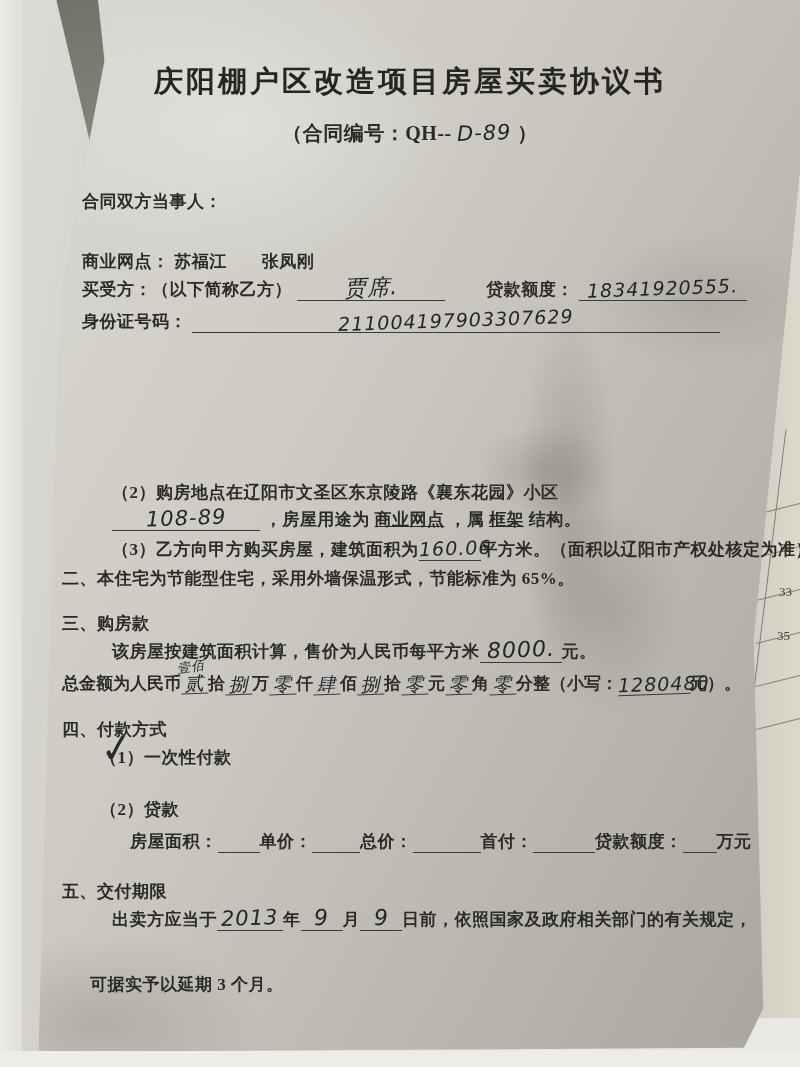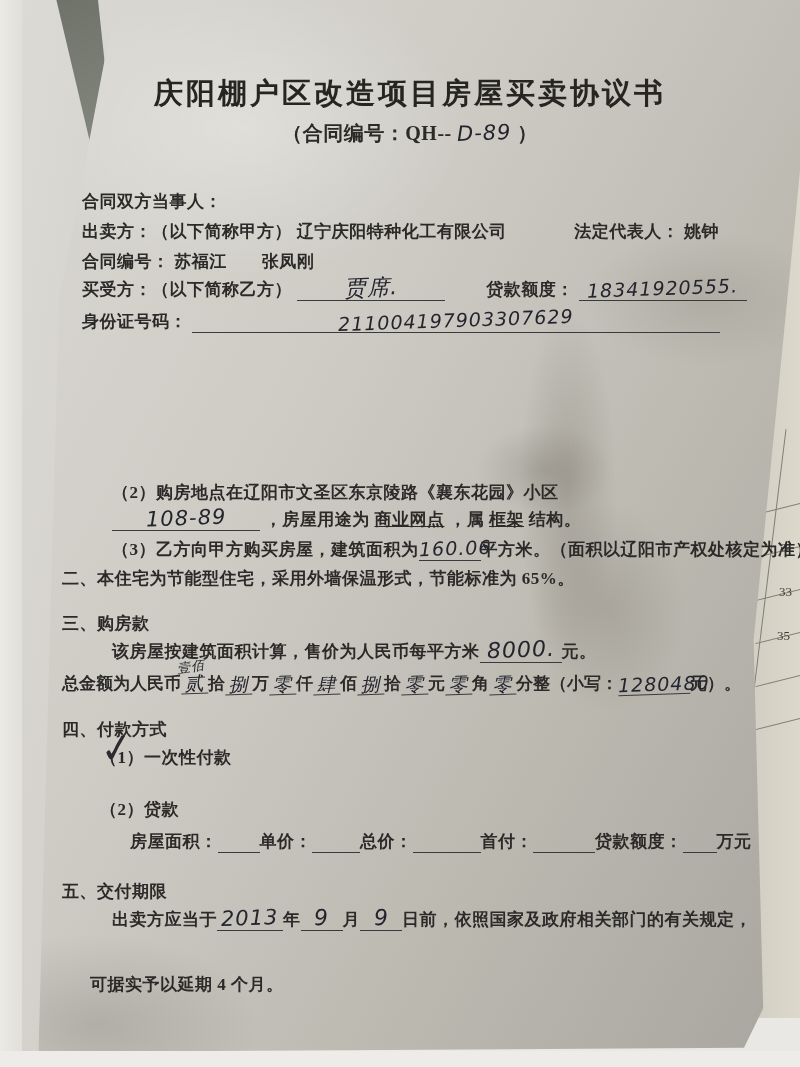--- a/index.html
+++ b/index.html
@@ -86,40 +86,33 @@
   <span class="side-num" style="right:12px; top:540px">3</span>
   <span class="side-num" style="right:8px;  top:584px">33</span>
   <span class="side-num" style="right:10px; top:628px">35</span>
 
   <div class="main-paper">
     <div class="stains"></div>
   </div>
 
   <div class="content">
 
-    <div class="line center title" style="top:74px">庆阳棚户区改造项目房屋买卖协议书</div>
+    <div class="line center title" style="top:62px">庆阳棚户区改造项目房屋买卖协议书</div>
 
     <div class="line center contract" style="top:120px">
       <span>（合同编号：QH--</span>
       <span class="hw hwtxt" style="font-size:21px">D-89</span>
       <span>）</span>
     </div>
 
     <div class="line" style="top:190px; left:82px">合同双方当事人：</div>
 
-    <div class="line" style="top:220px; left:82px">
-      <span>出卖方：（以下简称甲方）</span>
-      <span>辽宁庆阳特种化工有限公司</span>
-      <span style="display:inline-block; width:58px"></span>
-      <span>法定代表人：</span>
-      <span>姚钟</span>
-    </div>
 
     <div class="line" style="top:250px; left:82px">
-      <span>合同编号：</span>
+      <span>商业网点：</span>
       <span>苏福江　　张凤刚</span>
     </div>
 
     <div class="line" style="top:278px; left:82px">
       <span>买受方：（以下简称乙方）</span>
       <span class="blank" style="width:148px"><span class="hw hwtxt" style="font-size:22px">贾席.</span></span>
       <span style="display:inline-block; width:32px"></span>
       <span>贷款额度：</span>
       <span class="blank" style="width:168px"><span class="hw hwtxt">18341920555.</span></span>
     </div>
@@ -169,18 +162,18 @@
       <span>房屋面积：</span><span class="blank" style="width:42px"></span><span>单价：</span><span class="blank" style="width:48px"></span><span>总价：</span><span class="blank" style="width:68px"></span><span>首付：</span><span class="blank" style="width:62px"></span><span>贷款额度：</span><span class="blank" style="width:34px"></span><span style="">万元</span>
     </div>
 
     <div class="line" style="top:880px; left:62px">五、交付期限</div>
 
     <div class="line" style="top:908px; left:112px">
       <span>出卖方应当于</span><span class="blank" style="width:66px"><span class="hw hwtxt" style="font-size:21px">2013</span></span><span>年</span><span class="blank" style="width:42px"><span class="hw hwtxt" style="font-size:22px">9</span></span><span>月</span><span class="blank" style="width:42px"><span class="hw hwtxt" style="font-size:22px">9</span></span><span>日前，依照国家及政府相关部门的有关规定，</span>
     </div>
 
 
-    <div class="line" style="top:973px; left:90px">可据实予以延期 4 个月。</div>
+    <div class="line" style="top:973px; left:90px">可据实予以延期 3 个月。</div>
 
   </div>
 
   <div class="bottom-strip"></div>
 </div>
 
 </body></html>

